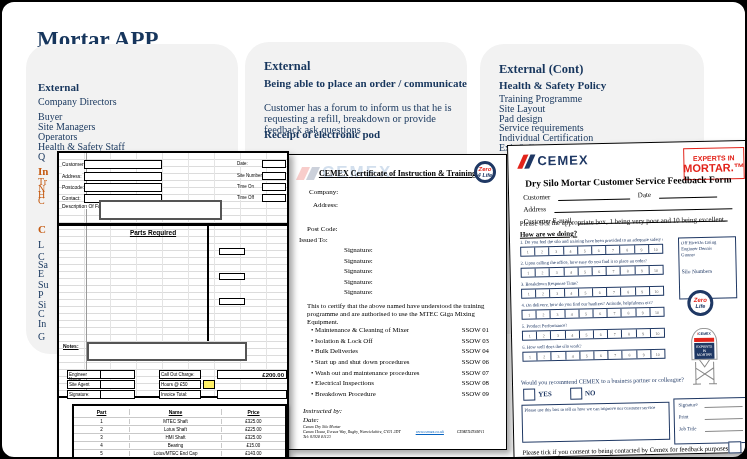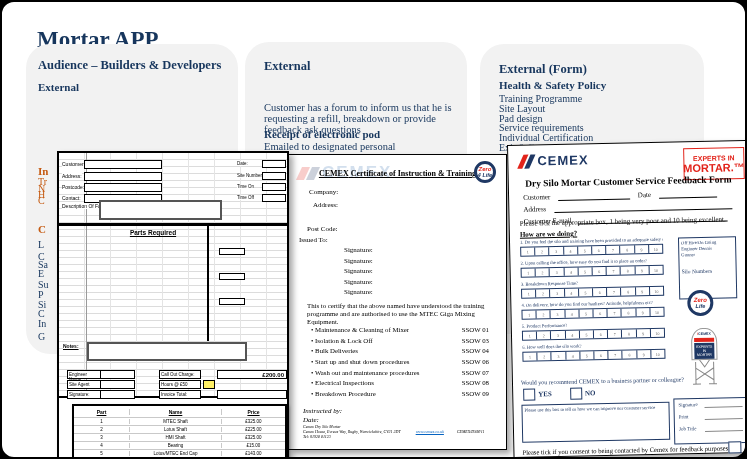--- a/index.html
+++ b/index.html
@@ -136,22 +136,29 @@
   .consentbox{position:absolute;left:214px;top:300px;width:13px;height:12px;border:1px solid var(--form_navy);background:#fff;}
 </style>
 </head>
 <body>
 
 <div class="page" data-name="slide-canvas">
 
   <h1 class="page-title" data-name="page-title">Mortar APP</h1>
 
   <section class="panel p1" data-name="panel-audience">
-    <h2 style="top:14px" data-name="audience-heading">Audience – Builders &amp; Developers</h2>
     <div class="bold" style="top:37px" data-name="audience-subheading">External</div>
+    <div class="aud-items" data-name="audience-list">
+      <div data-name="list-item">Company Directors</div>
+      <div data-name="list-item">Buyer</div>
+      <div data-name="list-item">Site Managers</div>
+      <div data-name="list-item">Operators</div>
+      <div data-name="list-item">Health &amp; Safety Staff</div>
+      <div data-name="list-item">Q</div>
+    </div>
     <div class="frags" data-name="audience-clipped-list">
         <span data-name="clipped-text-fragment">In</span>
         <span data-name="clipped-text-fragment">Tr</span>
         <span data-name="clipped-text-fragment">N</span>
         <span data-name="clipped-text-fragment">H</span>
         <span data-name="clipped-text-fragment">C</span>
         <span data-name="clipped-text-fragment">C</span>
         <span data-name="clipped-text-fragment">L</span>
         <span data-name="clipped-text-fragment">C</span>
         <span data-name="clipped-text-fragment">Sa</span>
@@ -160,27 +167,27 @@
         <span data-name="clipped-text-fragment">P</span>
         <span data-name="clipped-text-fragment">Si</span>
         <span data-name="clipped-text-fragment">C</span>
         <span data-name="clipped-text-fragment">In</span>
         <span data-name="clipped-text-fragment">G</span>
       </div>
   </section>
 
   <section class="panel p2" data-name="panel-external">
     <h2 style="top:17px;left:19px" data-name="external-heading">External</h2>
+    <div class="bold" style="top:35px;left:19px" data-name="external-bold-1">Being able to place an order / communicate</div>
     <div class="para" data-name="external-paragraph">Customer has a forum to inform us that he is requesting a refill, breakdown or provide feedback ask questions</div>
     <div class="bold" style="top:86px;left:19px" data-name="external-bold-2">Receipt of electronic pod</div>
-    <div class="line" style="top:99px;left:19px" data-name="external-tail">Emailed to designated personal</div>
   </section>
 
   <section class="panel p3" data-name="panel-external-cont">
-    <h2 style="top:18px;left:19px" data-name="external-cont-heading">External (Form)</h2>
+    <h2 style="top:18px;left:19px" data-name="external-cont-heading">External (Cont)</h2>
     <div class="bold" style="top:35px;left:19px" data-name="hs-policy-subheading">Health &amp; Safety Policy</div>
     <div class="p3-items" data-name="external-cont-list">
       <div data-name="list-item">Training Programme</div>
       <div data-name="list-item">Site Layout</div>
       <div data-name="list-item">Pad design</div>
       <div data-name="list-item">Service requirements</div>
       <div data-name="list-item">Individual Certification</div>
       <div data-name="list-item-clipped">Exit &amp; Entry</div>
     </div>
   </section>

